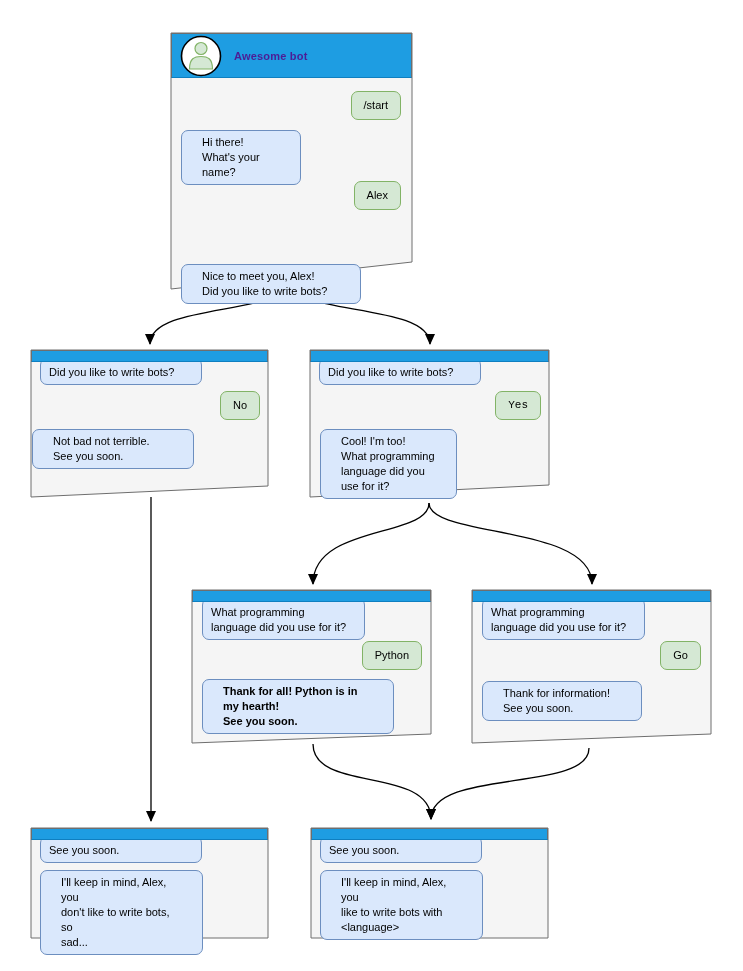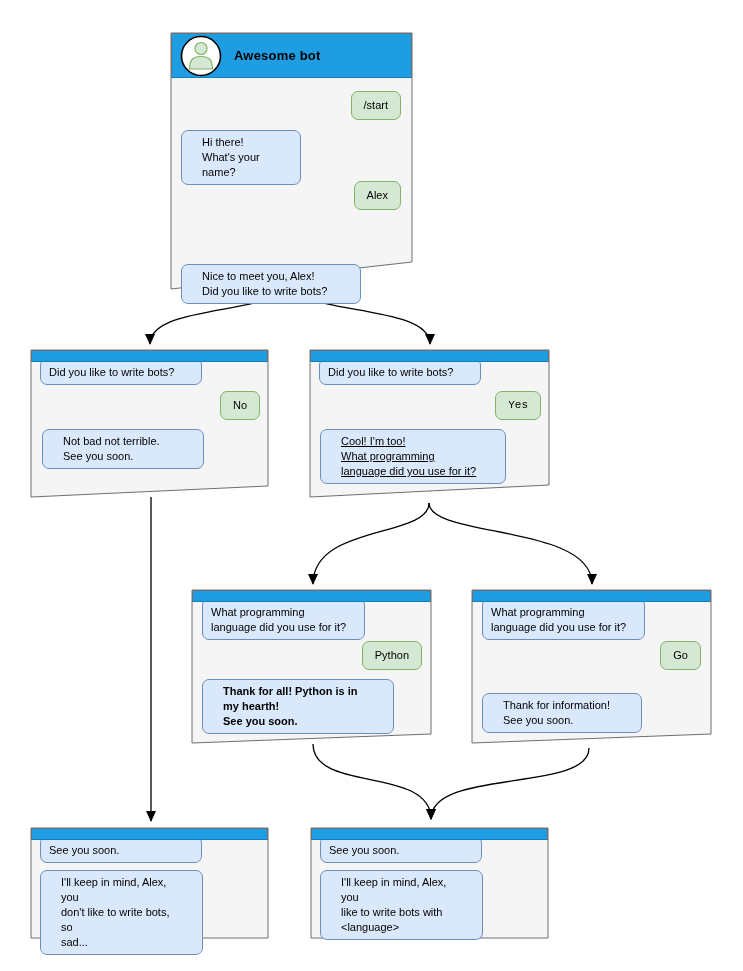--- a/index.html
+++ b/index.html
@@ -19,21 +19,21 @@
     padding:6px 12px;min-width:26px;text-align:left;
   }
   .clipped{padding:6px 8px 4px 8px;}
   .winhead{
     position:absolute;z-index:3;box-sizing:border-box;
     background:var(--header-blue,#1e9de2);
     border:1px solid var(--window-border,#6e6e6e);border-bottom:1px solid var(--header-border,#0f7fc0);
   }
   .root-head{display:flex;align-items:center;}
   .wintitle{
-    color:#000000;font-weight:bold;font-size:13px;margin-left:12px;
+    color:#4c1d95;font-weight:bold;font-size:11px;margin-left:12px;
     letter-spacing:.2px;
   }
   .avatar-wrap{margin-left:8px;display:flex;align-items:center;}
 </style>
 </head>
 <body>
 
 <div class="canvas">
 
   <svg class="layer" width="743" height="971" viewBox="0 0 743 971">
@@ -73,43 +73,43 @@
         <circle cx="21" cy="21" r="19.5" fill="#ffffff" stroke="#000000" stroke-width="1.6"></circle>
         <circle cx="21" cy="13.5" r="6" fill="#d5e8d4" stroke="#82b366" stroke-width="1.2"></circle>
         <path d="M9.5,34 C9.5,23.5 14.5,21.5 21,21.5 C27.5,21.5 32.5,23.5 32.5,34 Z" fill="#d5e8d4" stroke="#82b366" stroke-width="1.2"></path>
       </svg>
     </span>
     <span class="wintitle">Awesome bot</span>
   </div>
 
   <div class="bubble bot clipped" style="left:40px;top:358px;width:162px;">Did you like to write bots?</div>
   <div class="bubble user" style="right:483px;top:391px;">No</div>
-  <div class="bubble bot" style="left:42px;top:429px;width:162px;">Not bad not terrible.
+  <div class="bubble bot" style="left:32px;top:429px;width:162px;">Not bad not terrible.
 See you soon.</div>
   <div class="winhead" style="left:31px;top:350px;width:237px;height:12px;"></div>
 
   <div class="bubble bot clipped" style="left:319px;top:358px;width:162px;">Did you like to write bots?</div>
   <div class="bubble user" style="right:202px;top:391px;font-family:Liberation Mono, monospace;">Yes</div>
-  <div class="bubble bot" style="left:320px;top:429px;width:186px;text-decoration:underline;">Cool! I'm too!
+  <div class="bubble bot" style="left:320px;top:429px;width:137px;">Cool! I'm too!
 What programming
 language did you use for it?</div>
   <div class="winhead" style="left:310px;top:350px;width:239px;height:12px;"></div>
 
   <div class="bubble bot clipped" style="left:202px;top:598px;width:163px;">What programming
 language did you use for it?</div>
   <div class="bubble user" style="right:321px;top:641px;">Python</div>
   <div class="bubble bot" style="left:202px;top:679px;width:192px;font-weight:bold;">Thank for all! Python is in
 my hearth!
 See you soon.</div>
   <div class="winhead" style="left:192px;top:590px;width:239px;height:12px;"></div>
 
   <div class="bubble bot clipped" style="left:482px;top:598px;width:163px;">What programming
 language did you use for it?</div>
   <div class="bubble user" style="right:42px;top:641px;">Go</div>
-  <div class="bubble bot" style="left:482px;top:681px;width:160px;margin-top:12px;">Thank for information!
+  <div class="bubble bot" style="left:482px;top:681px;width:160px;">Thank for information!
 See you soon.</div>
   <div class="winhead" style="left:472px;top:590px;width:239px;height:12px;"></div>
 
   <div class="bubble bot clipped" style="left:40px;top:836px;width:162px;">See you soon.</div>
   <div class="bubble bot" style="left:40px;top:870px;width:163px;">I'll keep in mind, Alex, you
 don't like to write bots, so
 sad...</div>
   <div class="winhead" style="left:31px;top:828px;width:237px;height:12px;"></div>
 
   <div class="bubble bot clipped" style="left:320px;top:836px;width:162px;">See you soon.</div>

